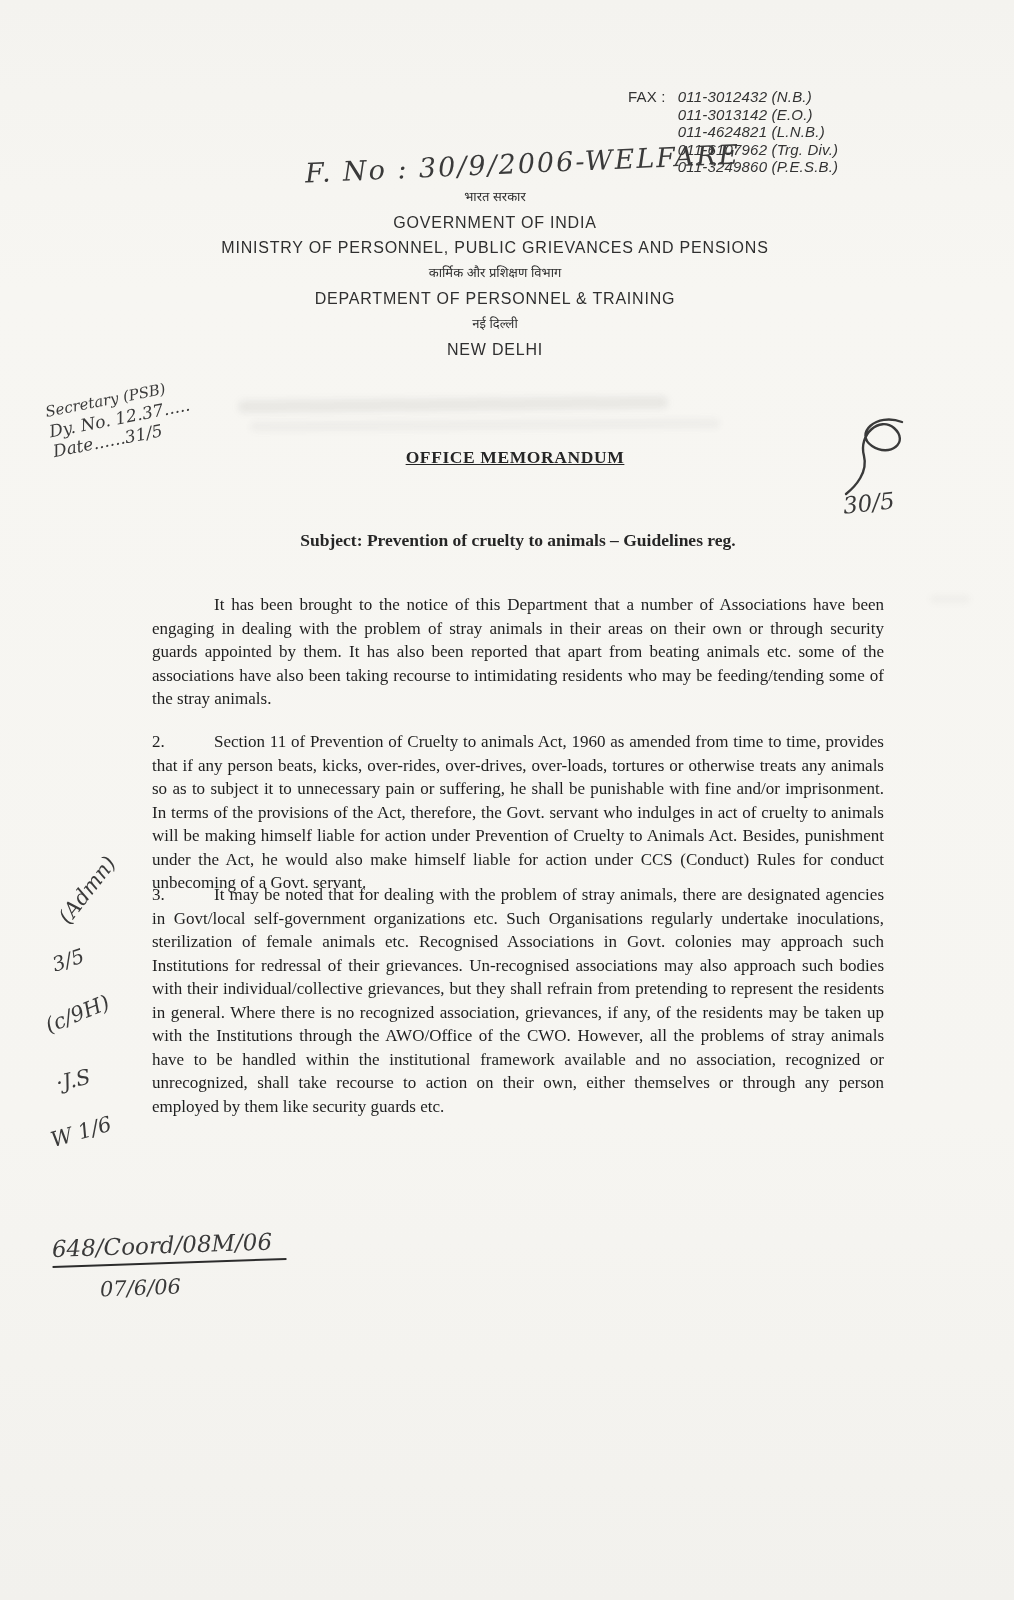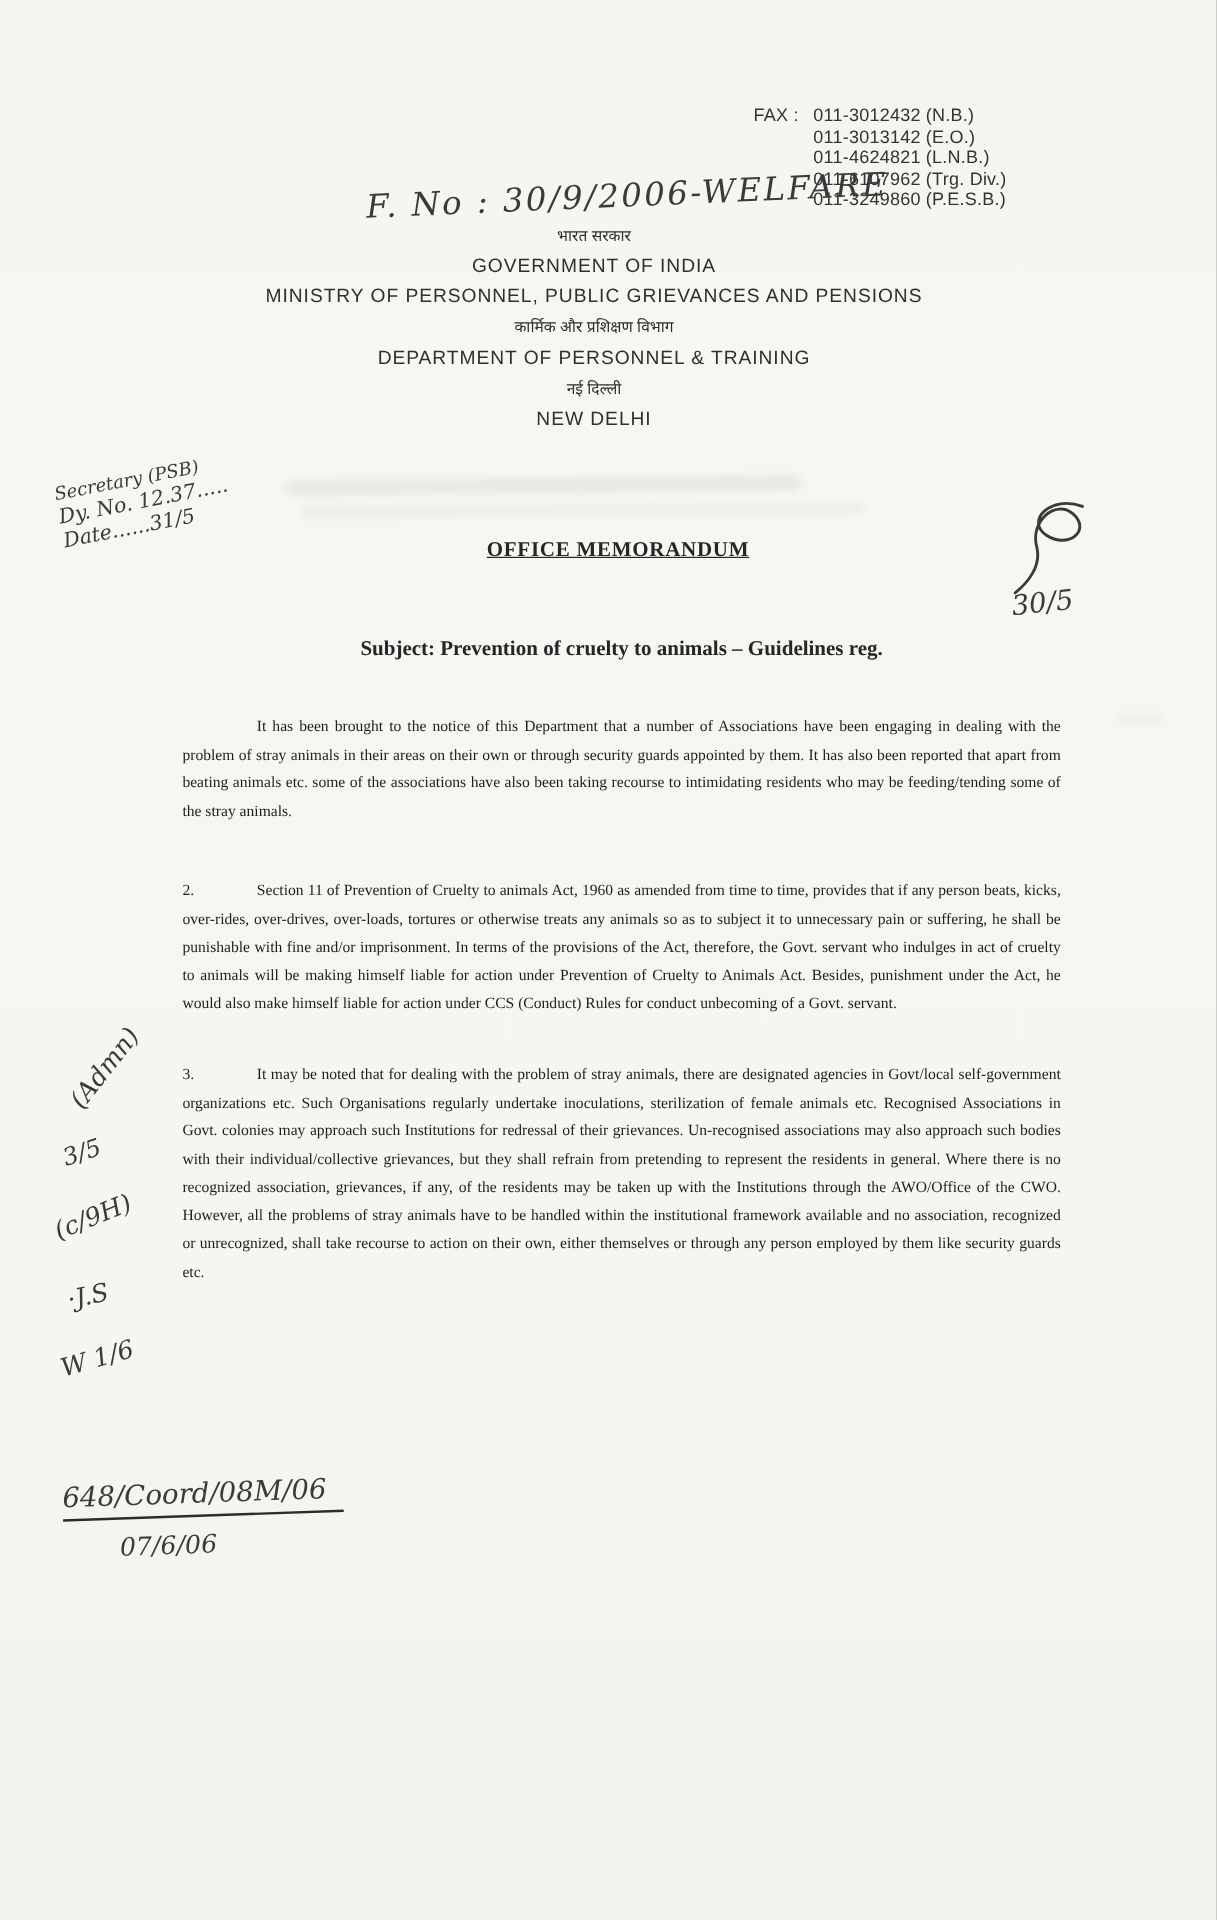--- a/index.html
+++ b/index.html
@@ -18,21 +18,21 @@
   .abs { position: absolute; }
 
   
   .fax-block {
     top: 88px; left: 628px;
     display: flex; gap: 12px;
     font-family: "Liberation Sans", sans-serif;
     font-size: 15px; line-height: 17.5px; color: #333;
     letter-spacing: 0.2px;
   }
-  .fax-lines div { white-space: nowrap; }
+  .fax-lines div { white-space: nowrap; font-style: italic; }
 
   
   .hand {
     font-family: "DejaVu Serif", serif;
     font-style: italic;
     color: #3a3a3a;
   }
   .file-no {
     top: 148px; left: 305px;
     font-size: 27px; letter-spacing: 2px;
@@ -97,21 +97,21 @@
   .memo-title span { text-decoration: underline; }
   .subject-line {
     top: 530px; left: 152px; width: 732px;
     text-align: center;
     font-size: 17.5px; font-weight: bold;
   }
 
   
   .para {
     left: 152px; width: 732px;
-    font-size: 13px; line-height: 23.5px;
+    font-size: 17px; line-height: 23.5px;
     text-align: justify;
     color: #1e1e1e;
   }
   .p1 { top: 593px; text-indent: 62px; }
   .p2 { top: 730px; }
   .p3 { top: 883px; }
   .para-num { display: inline-block; width: 62px; text-indent: 0; font-style: normal; }
 
   
   .signature { top: 412px; left: 828px; }

